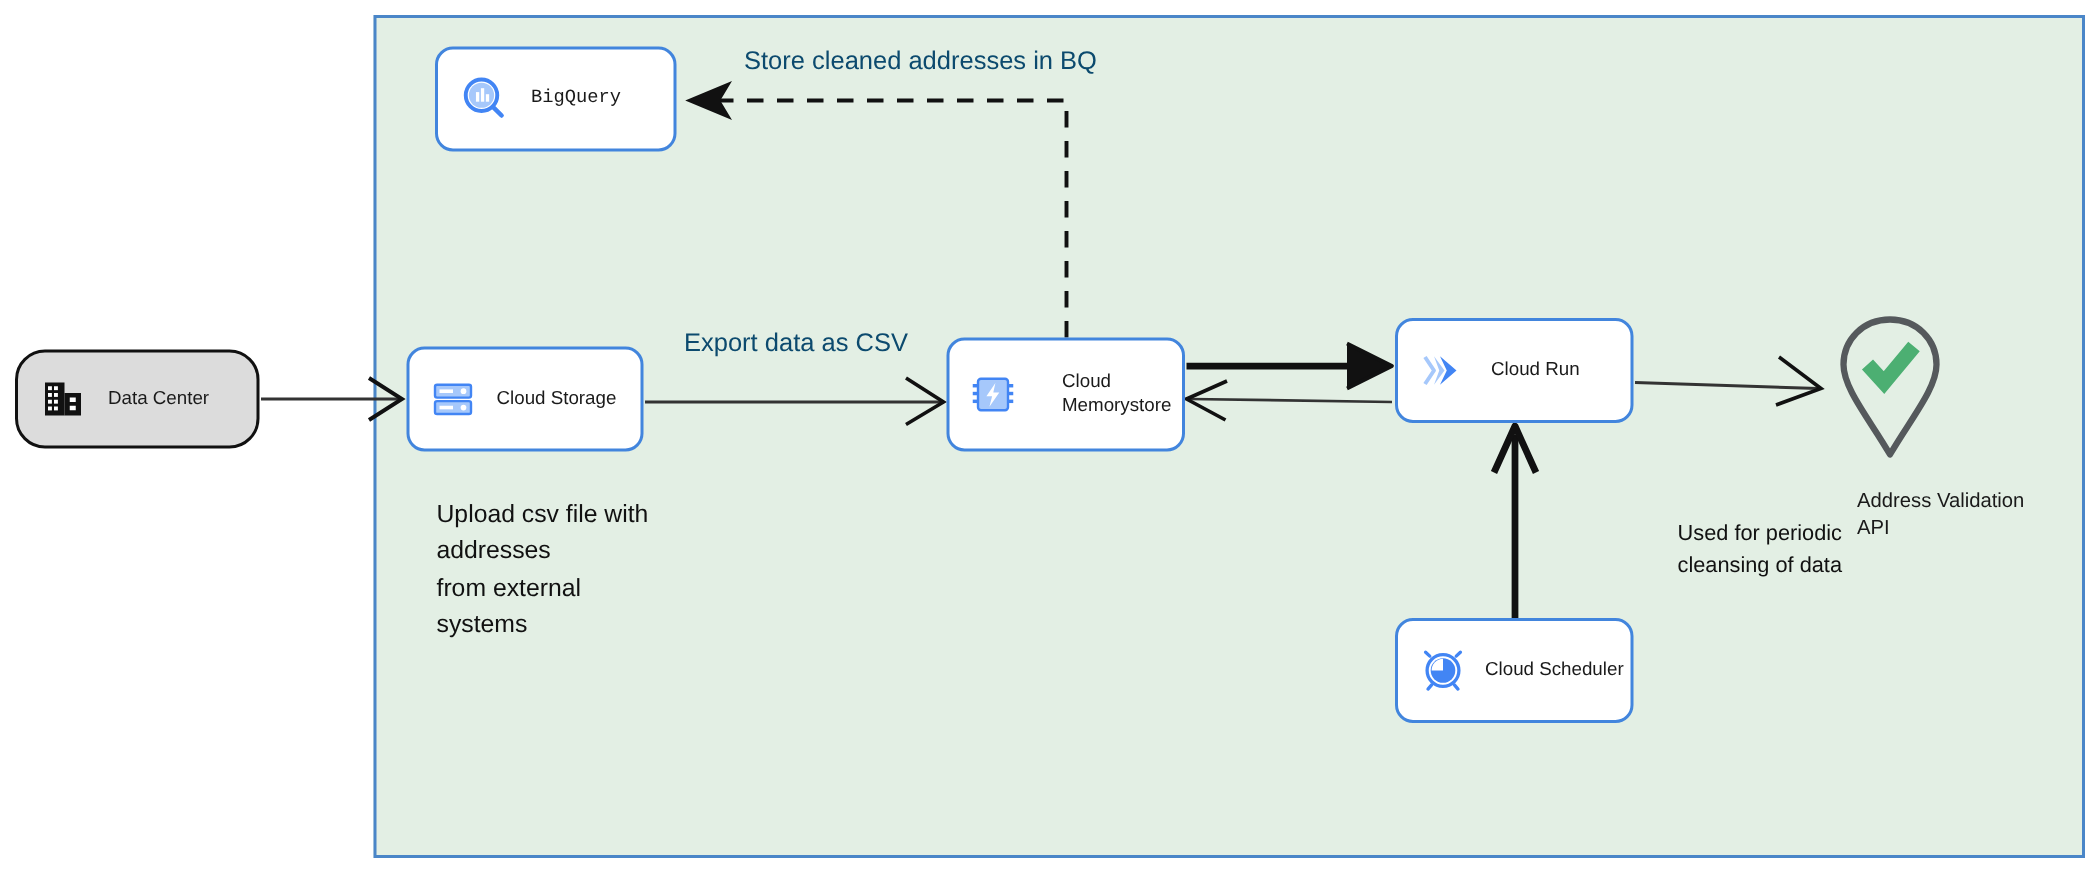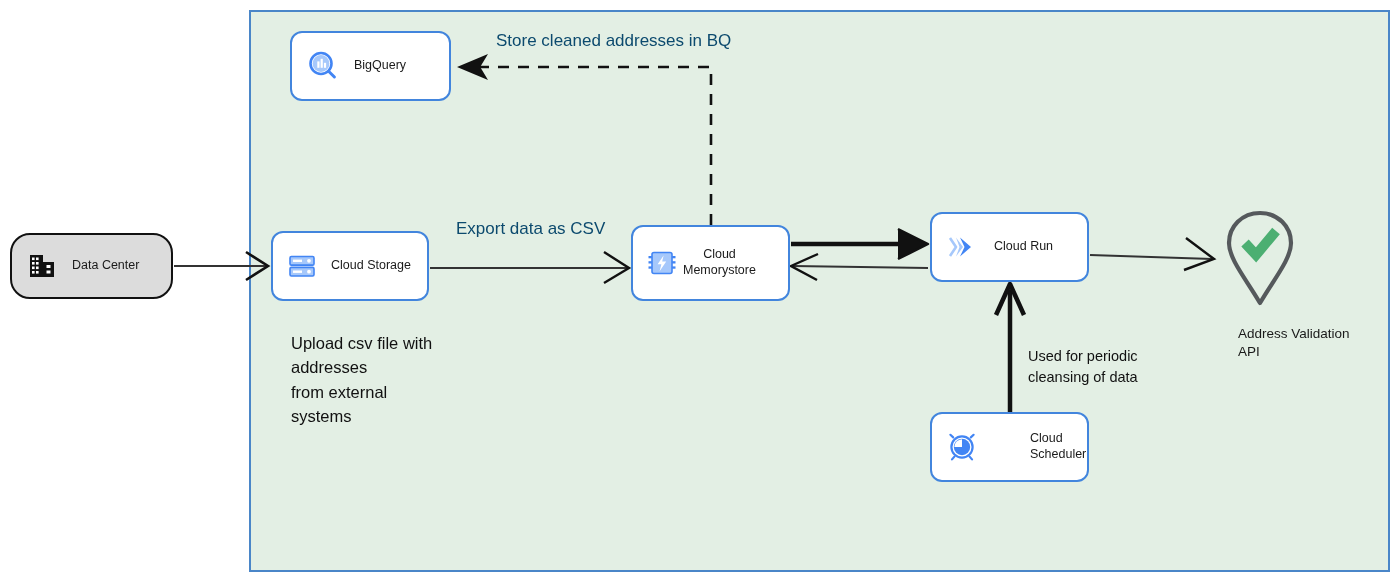--- a/index.html
+++ b/index.html
@@ -17,31 +17,31 @@
   .node .lbl{font-size:12.5px;color:#1a1a1a;line-height:1.25;white-space:pre-line;}
 
   #node-datacenter{left:10px;top:233px;width:163px;height:66px;
         background:#dcdcdc;border:2px solid #111111;border-radius:20px;}
   #node-datacenter .lbl{font-size:12.5px;}
 
   #node-bigquery{left:290px;top:31px;width:161px;height:70px;}
   #node-storage{left:271px;top:231px;width:158px;height:70px;}
   #node-memorystore{left:631px;top:225px;width:159px;height:76px;}
   #node-cloudrun{left:930px;top:212px;width:159px;height:70px;text-align:center;}
-  #node-scheduler{left:930px;top:412px;width:159px;height:70px;gap:40px;}
+  #node-scheduler{left:930px;top:412px;width:159px;height:70px;}
 
   .pin-group{position:absolute;left:1218px;top:209px;width:84px;height:100px;}
   .api-caption{position:absolute;left:1238px;top:325px;width:170px;
                font-size:13.5px;color:#1a1a1a;line-height:1.32;}
 
   .note{position:absolute;color:#111111;font-size:16.5px;line-height:1.47;
         white-space:pre-line;}
   #note-upload{left:267px;top:331px;width:240px;margin-left:24px;}
   #note-parse{left:609px;top:331px;width:260px;}
-  #note-periodic{left:1028px;top:346px;width:200px;font-size:14.5px;line-height:1.42;}
+  #note-periodic{left:1028px;top:346px;width:200px;font-size:14.5px;line-height:1.42;text-align:right;}
   #label-export{position:absolute;left:456px;top:219px;font-size:17px;color:#0c4a6e;}
   #label-storebq{position:absolute;left:496px;top:31px;font-size:17px;color:#0c4a6e;}
 </style>
 </head>
 <body>
 
 <div class="stage">
 
   <div class="gcp-zone"></div>
 
@@ -115,21 +115,21 @@
         <circle cx="15" cy="14.5" r="10.5" fill="none" stroke="#4285f4" stroke-width="2.6"></circle>
         <circle cx="15" cy="14.5" r="8.4" fill="#a6c8fb"></circle>
         <g fill="#ffffff">
           <rect x="11.3" y="12.4" width="2.2" height="6.4"></rect>
           <rect x="14.6" y="9.8" width="2.2" height="9"></rect>
           <rect x="17.9" y="13.8" width="2.2" height="5"></rect>
         </g>
         <line x1="22.6" y1="22.2" x2="28.4" y2="28" stroke="#4285f4" stroke-width="3" stroke-linecap="round"></line>
       </svg>
     </span>
-    <span class="lbl" style="margin-left:14px;">BigQuery</span>
+    <span class="lbl" style="margin-left:14px;font-family:Liberation Mono, monospace;">BigQuery</span>
   </div>
 
   <div class="node" id="node-storage">
     <span class="ico" style="margin-left:14px;">
       <svg width="30" height="30" viewBox="0 0 30 30">
         <rect x="3" y="5.5" width="24" height="8.6" rx="1.4" fill="#a6c8fb" stroke="#4285f4" stroke-width="1.6"></rect>
         <rect x="3" y="16.4" width="24" height="8.6" rx="1.4" fill="#a6c8fb" stroke="#4285f4" stroke-width="1.6"></rect>
         <rect x="6" y="8.6" width="9" height="2.4" fill="#ffffff"></rect>
         <circle cx="22" cy="9.8" r="1.9" fill="#ffffff"></circle>
         <rect x="6" y="19.5" width="9" height="2.4" fill="#ffffff"></rect>
@@ -147,21 +147,21 @@
             <rect x="1.5" y="13.2" width="3.4" height="2.3"></rect>
           <rect x="1.5" y="18.4" width="3.4" height="2.3"></rect>
           <rect x="25.1" y="8" width="3.4" height="2.3"></rect>
             <rect x="25.1" y="13.2" width="3.4" height="2.3"></rect>
           <rect x="25.1" y="18.4" width="3.4" height="2.3"></rect>
         </g>
         <rect x="5" y="4.5" width="20" height="21" rx="2" fill="#a6c8fb" stroke="#4285f4" stroke-width="1.6"></rect>
         <path d="M16.6,7.4 L10.6,16.2 L14.4,16.2 L12.6,23.2 L19.2,13.6 L15.2,13.6 Z" fill="#ffffff"></path>
       </svg>
     </span>
-    <span class="lbl" style="margin-left:6px;text-align:center;">Cloud
+    <span class="lbl" style="margin-left:31px;">Cloud
 Memorystore</span>
   </div>
 
   <div class="node" id="node-cloudrun">
     <span class="ico" style="margin-left:14px;">
       <svg width="34" height="30" viewBox="0 0 34 30">
         <path d="M4,6 L10,15 L4,24" fill="none" stroke="#a6c8fb" stroke-width="2.6" stroke-linejoin="round"></path>
         <path d="M10,5.5 L17,15 L10,24.5 L13.5,15 Z" fill="#a6c8fb"></path>
         <path d="M14,5.5 L25,15 L14,24.5 L18.5,15 Z" fill="#4285f4"></path>
       </svg>

